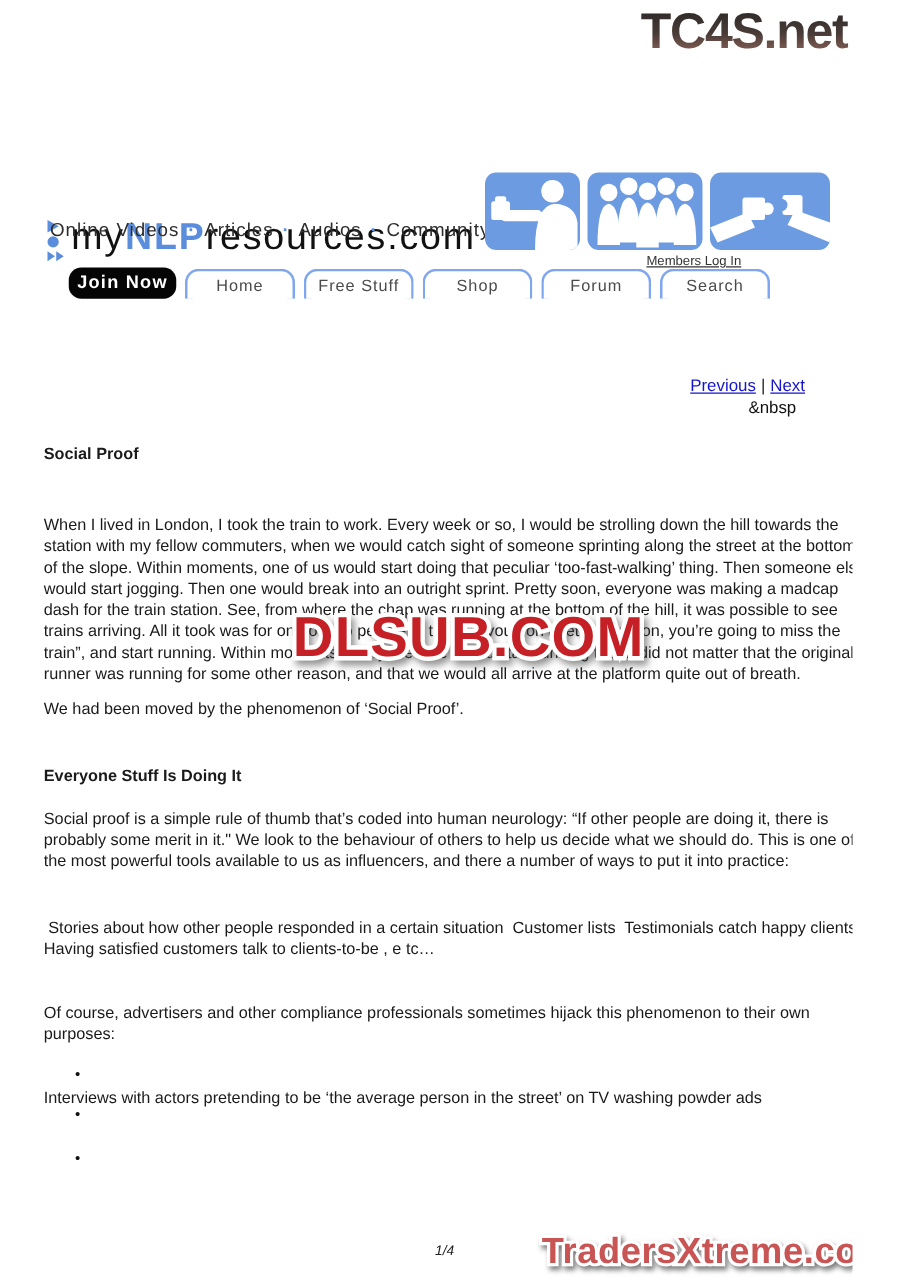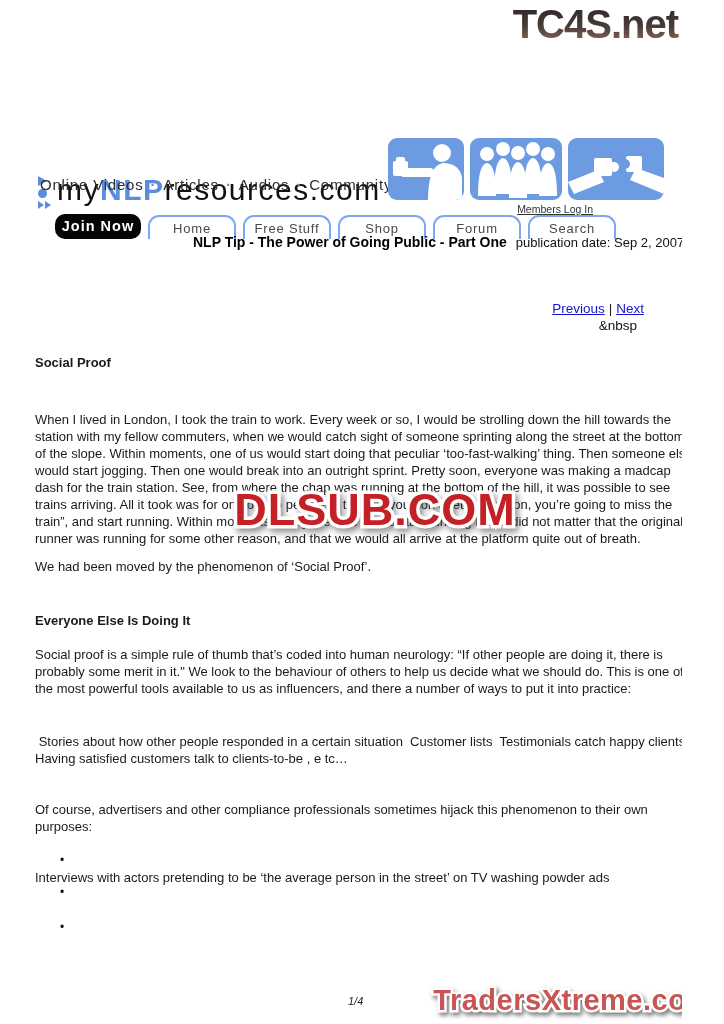--- a/index.html
+++ b/index.html
@@ -154,40 +154,37 @@
 
   <div class="nav-row">
     <div class="join-btn">Join Now</div>
     <div class="tab">Home</div>
     <div class="tab">Free Stuff</div>
     <div class="tab">Shop</div>
     <div class="tab">Forum</div>
     <div class="tab">Search</div>
   </div>
 
-  <div class="title-row">
-    <span class="t">NLP Tip - The Power of Going Public - Part One</span><span class="d">publication date: Sep 2, 2007</span>
-  </div>
 
   <div class="pager">
     <a>Previous</a><span class="sep">|</span><a>Next</a>
   </div>
   <div class="nbsp-line">&amp;nbsp</div>
 
   <div class="content heading h1" style="position:absolute;">Social Proof</div>
   <div class="content p1" style="position:absolute;">When I lived in London, I took the train to work. Every week or so, I would be strolling down the hill towards the station with my fellow commuters, when we would catch sight of someone sprinting along the street at the bottom of the slope. Within moments, one of us would start doing that peculiar ‘too-fast-walking’ thing. Then someone else would start jogging. Then one would break into an outright sprint. Pretty soon, everyone was making a madcap dash for the train station. See, from where the chap was running at the bottom of the hill, it was possible to see trains arriving. All it took was for one or two people to think “If you don’t get a move on, you’re going to miss the train”, and start running. Within moments, everyone else would start running too. It did not matter that the original runner was running for some other reason, and that we would all arrive at the platform quite out of breath.</div>
 
   <div class="wm-center">
     <svg width="306" height="62" viewBox="0 0 306 62">
       <text x="153" y="45" text-anchor="middle" font-family="Liberation Sans, sans-serif" font-weight="bold" font-size="45" letter-spacing="1" fill="#c42025" stroke="#ffffff" stroke-width="7" paint-order="stroke" style="filter: drop-shadow(3px 4px 3px rgba(60,60,60,0.55));">DLSUB.COM</text>
     </svg>
   </div>
 
   <div class="content p2" style="position:absolute;">We had been moved by the phenomenon of ‘Social Proof’.</div>
-  <div class="content heading h2" style="position:absolute;">Everyone Else Is Doing It</div>
+  <div class="content heading h2" style="position:absolute;">Everyone Stuff Is Doing It</div>
   <div class="content p3" style="position:absolute;">Social proof is a simple rule of thumb that’s coded into human neurology: “If other people are doing it, there is probably some merit in it." We look to the behaviour of others to help us decide what we should do. This is one of the most powerful tools available to us as influencers, and there a number of ways to put it into practice:</div>
   <div class="content list-lines" style="position:absolute;"><span> Stories about how other people responded in a certain situation  Customer lists  Testimonials catch happy clients</span><br><span>Having satisfied customers talk to clients-to-be , e tc…</span></div>
   <div class="content p4" style="position:absolute;">Of course, advertisers and other compliance professionals sometimes hijack this phenomenon to their own purposes:</div>
 
   <div class="bullet b1"></div>
   <div class="content item1" style="position:absolute;">Interviews with actors pretending to be ‘the average person in the street’ on TV washing powder ads</div>
   <div class="bullet b2"></div>
   <div class="bullet b3"></div>
 
   <div class="page-indicator">1/4</div>

